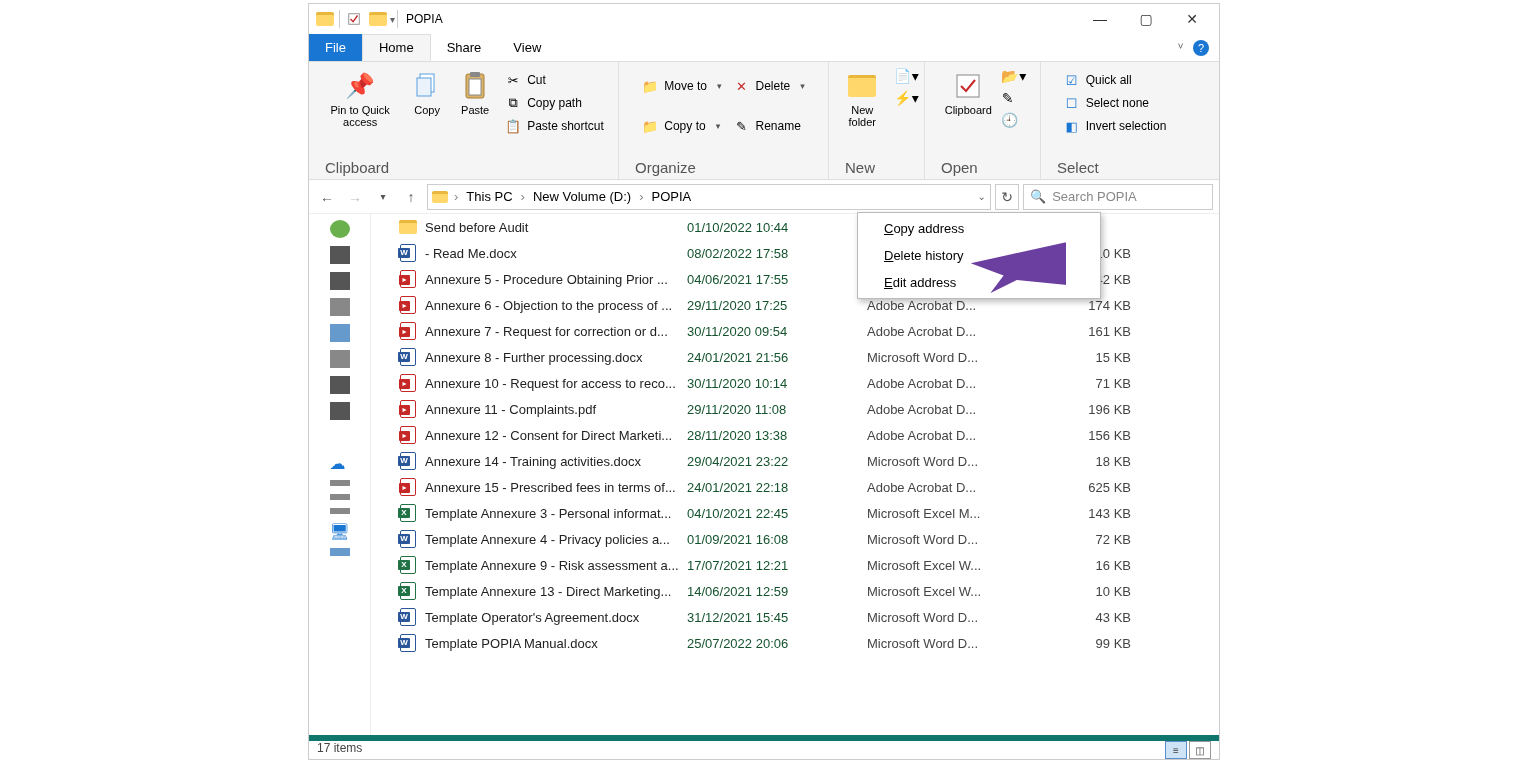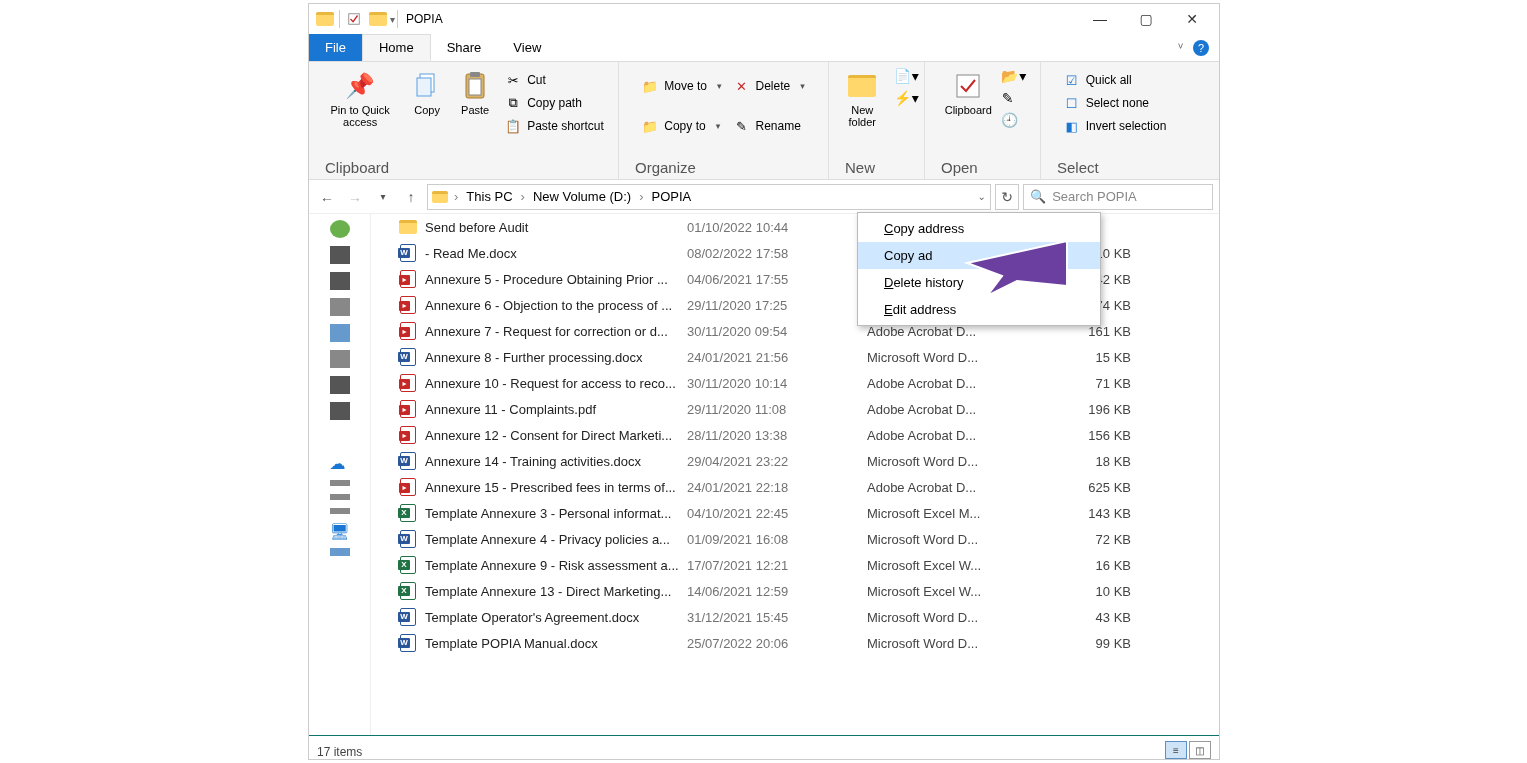--- a/index.html
+++ b/index.html
@@ -38,24 +38,24 @@
 .filelist { flex: 1; overflow: hidden; }
 .colhdr { height: 30px; display: flex; align-items: center; font-size: 12px; color: #333; border-bottom: 1px solid #eee; position: relative; }
 .colhdr .sortm { position: absolute; left: 242px; top: -4px; font-size: 10px; color: #888; }
 .col-name { width: 316px; padding-left: 32px; }
 .col-date { width: 180px; }
 .col-type { width: 180px; }
 .col-size { width: 100px; text-align: right; padding-right: 16px; }
 .row { height: 26px; display: flex; align-items: center; font-size: 13px; color: #222; }
 .row .fico { width: 18px; height: 18px; margin-left: 28px; margin-right: 8px; display: inline-flex; align-items: center; justify-content: center; }
 .row .fname { width: 262px; overflow: hidden; text-overflow: ellipsis; white-space: nowrap; }
-.row .fdate { width: 180px; color: #737373; }
+.row .fdate { width: 180px; color: #14532d; }
 .row .ftype { width: 180px; color: #444; overflow: hidden; text-overflow: ellipsis; white-space: nowrap; }
 .row .fsize { width: 100px; text-align: right; padding-right: 16px; color: #444; }
-.status { height: 24px; border-top: 1px solid #0f766e; display: flex; align-items: flex-end; font-size: 12px; padding: 0 8px; color: #444; }
+.status { height: 24px; border-top: 6px solid #0f766e; display: flex; align-items: flex-start; font-size: 12px; padding: 0 8px; color: #444; }
 .status .viewbtns { margin-left: auto; display: flex; gap: 2px; }
 .status .vb { width: 22px; height: 18px; border: 1px solid #999; display: flex; align-items: center; justify-content: center; font-size: 10px; }
 .status .vb.active { background: #cfe3f7; border-color: #5a8fc9; }
 .ctxmenu { position: absolute; left: 857px; top: 212px; width: 244px; background: #fff; border: 1px solid #bbb; box-shadow: 2px 3px 6px rgba(0,0,0,0.25); font-size: 13px; padding: 2px 0; z-index: 20; }
 .ctxitem { padding: 6px 26px; }
 .ctxitem.hl { background: #cfe8ff; }
 .ctxitem u { text-decoration: underline; }
 .cursor { position: absolute; left: 947px; top: 231px; z-index: 30; }
 
 .ic-folder { background: #ffd76a; border-radius: 2px; border-top: 3px solid #e8b73c; width: 18px; height: 14px; }
@@ -443,20 +443,19 @@
     <div class="viewbtns">
       <div class="vb active">≡</div>
       <div class="vb">◫</div>
     </div>
   </div>
 
 </div>
 
 <div class="ctxmenu">
   <div class="ctxitem"><span><u>C</u>opy address</span></div>
-  <div class="ctxitem hl"><span>Copy ad</span></div>
   <div class="ctxitem"><span><u>D</u>elete history</span></div>
   <div class="ctxitem"><span><u>E</u>dit address</span></div>
 </div>
 
 <svg class="cursor" width="130" height="75" viewBox="0 0 130 75">
   <path d="M120 10 L20 32 L55 45 L40 65 L70 50 L120 55 Z" fill="#6b3fa0" stroke="#fff" stroke-width="2"></path>
 </svg>
 
 </body></html>

